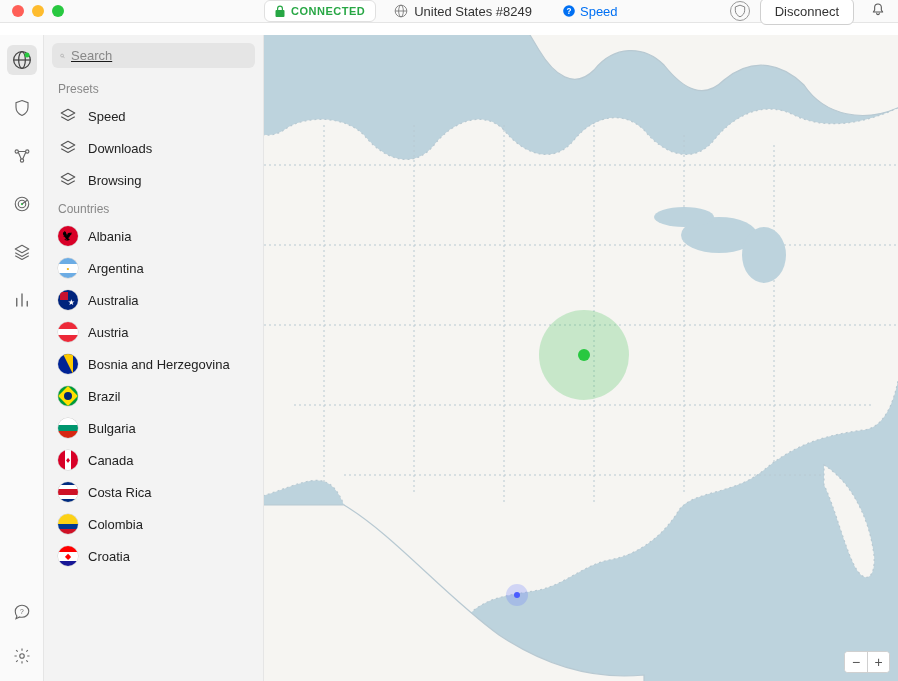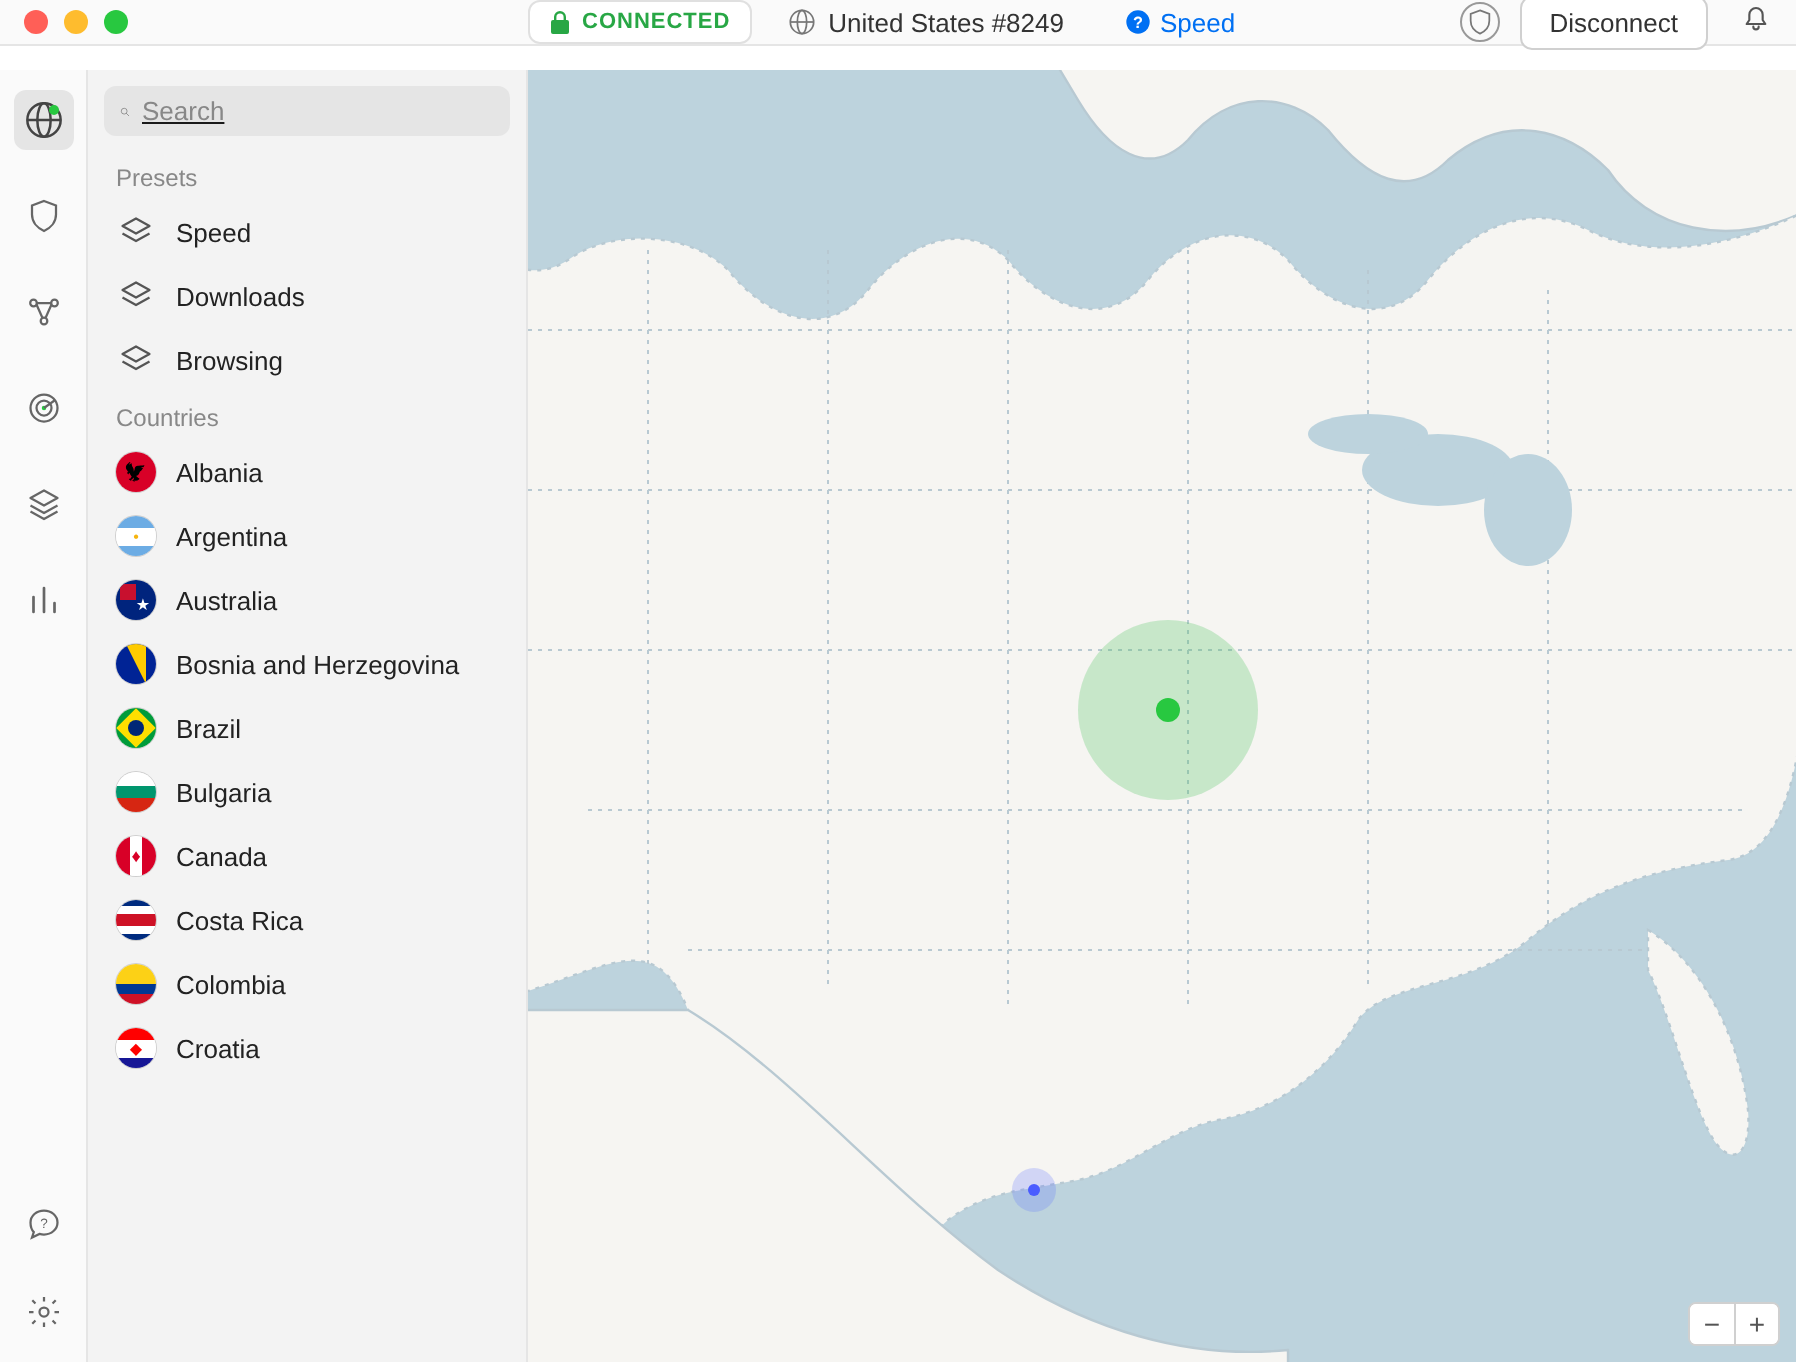--- a/index.html
+++ b/index.html
@@ -218,20 +218,30 @@
           </div>
           <span>Argentina</span>
         </div>
         <div class="list-item">
           <div class="flag">
             <div style="position:absolute;inset:0;background:#00247d"></div>
             <div style="position:absolute;top:2px;left:2px;width:8px;height:8px;background:#c8102e"></div>
             <div style="position:absolute;right:3px;bottom:3px;color:#fff;font-size:8px">★</div>
           </div>
           <span>Australia</span>
+        </div>
+        <div class="list-item">
+          <div class="flag">
+            <div class="flag-stripe3h">
+              <div style="background:#ed2939"></div>
+              <div style="background:#ffffff;display:flex;align-items:center;justify-content:center;font-size:8px;color:"></div>
+              <div style="background:#ed2939"></div>
+            </div>
+          </div>
+          <span>Austria</span>
         </div>
         <div class="list-item">
           <div class="flag">
             <div style="position:absolute;inset:0;background:#002395"></div>
             <div style="position:absolute;top:0;left:5px;width:0;height:0;border-left:10px solid transparent;border-top:20px solid #fecb00"></div>
           </div>
           <span>Bosnia and Herzegovina</span>
         </div>
         <div class="list-item">
           <div class="flag">

